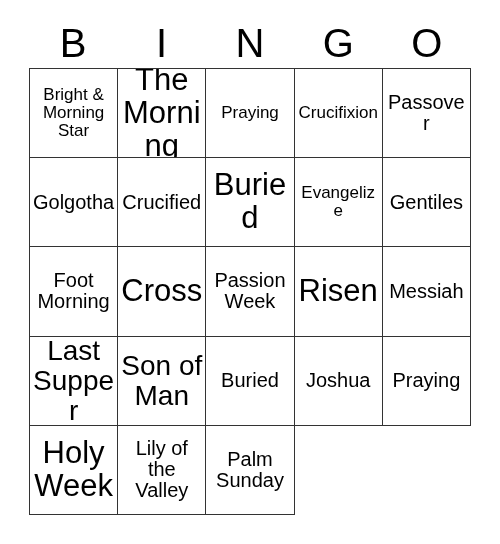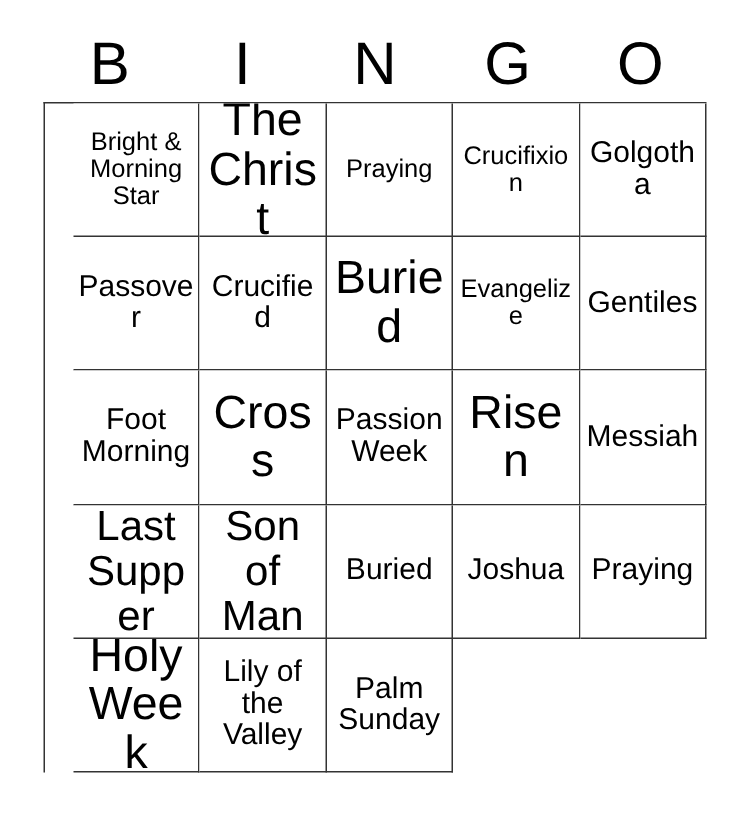--- a/index.html
+++ b/index.html
@@ -44,21 +44,20 @@
   .grid {
     width: 442px;
     height: 447px;
     border-top: 1px solid #333333;
     border-left: 1px solid #333333;
     box-sizing: border-box;
     display: grid;
     grid-template-columns: repeat(5, 1fr);
     grid-template-rows: repeat(5, 1fr);
     background: #ffffff;
-    padding-left: 19px;
   }
   .cell {
     border-right: 1px solid #333333;
     border-bottom: 1px solid #333333;
     box-sizing: border-box;
     display: flex;
     align-items: center;
     justify-content: center;
     text-align: center;
     padding: 2px 3px;
@@ -90,33 +89,33 @@
     <div class="header-cell">N</div>
     <div class="header-cell">G</div>
     <div class="header-cell">O</div>
   </div>
 
   <div class="grid" id="bingo-grid">
       <div class="cell fs-sm">
         <span class="cell-text">Bright &amp; Morning Star</span>
       </div>
       <div class="cell fs-xxl">
-        <span class="cell-text">The Christ</span>
+        <span class="cell-text">The Morning</span>
       </div>
       <div class="cell fs-sm">
         <span class="cell-text">Praying</span>
       </div>
       <div class="cell fs-sm">
         <span class="cell-text">Crucifixion</span>
       </div>
       <div class="cell fs-md">
-        <span class="cell-text">Golgotha</span>
+        <span class="cell-text">Passover</span>
       </div>
       <div class="cell fs-md">
-        <span class="cell-text">Passover</span>
+        <span class="cell-text">Golgotha</span>
       </div>
       <div class="cell fs-md">
         <span class="cell-text">Crucified</span>
       </div>
       <div class="cell fs-xxl">
         <span class="cell-text">Buried</span>
       </div>
       <div class="cell fs-sm">
         <span class="cell-text">Evangelize</span>
       </div>

